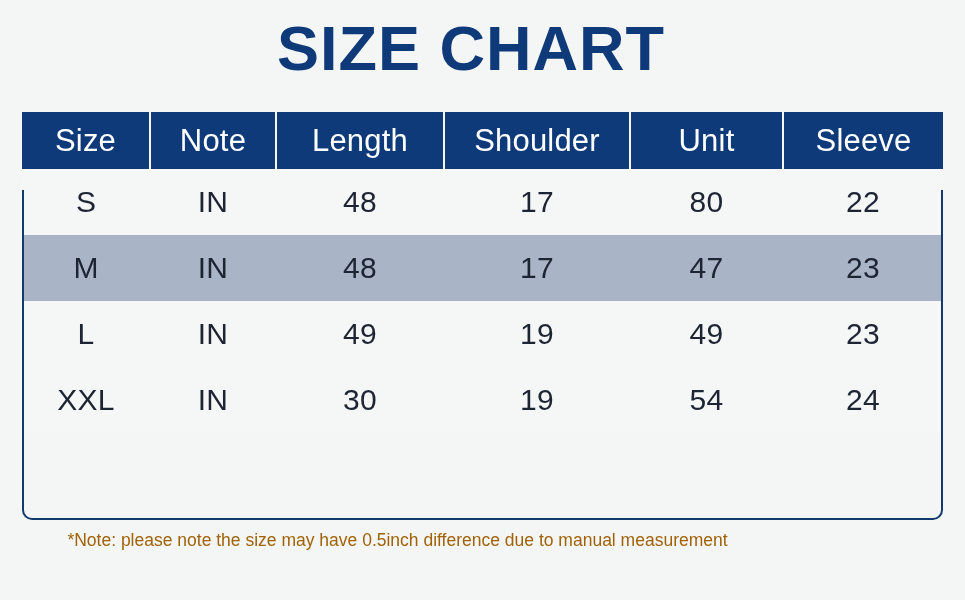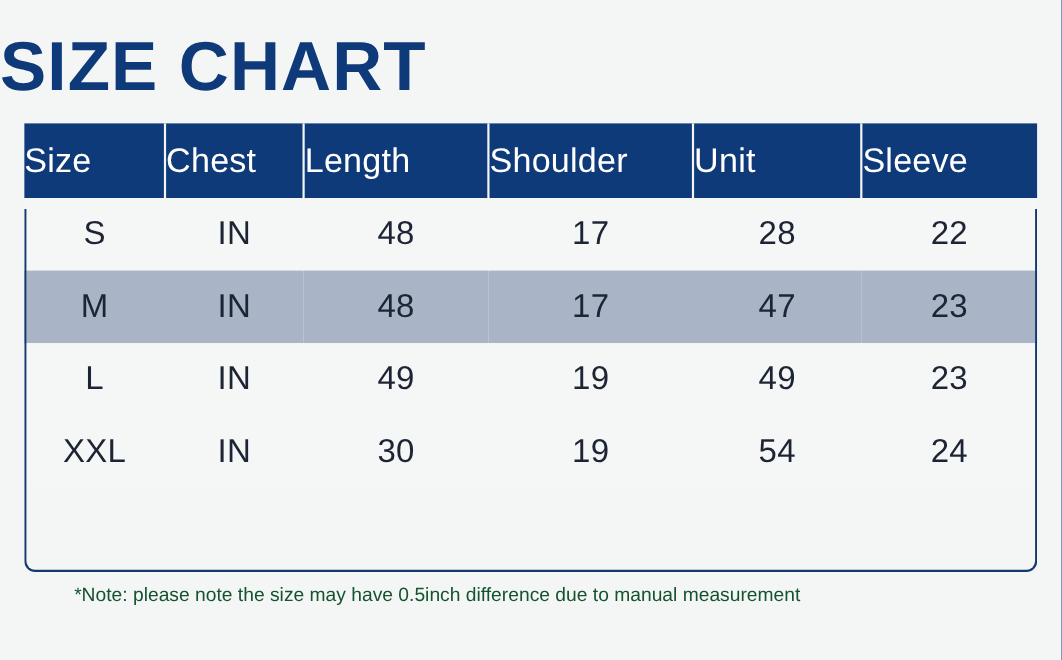--- a/index.html
+++ b/index.html
@@ -20,28 +20,28 @@
     height: 600px;
     box-sizing: border-box;
   }
 
   
   .chart-title {
     position: absolute;
     left: 0;
     top: 14px;
     width: 942px;
+    text-align: center;
     font-family: "Liberation Sans", sans-serif;
     font-size: 63px;
     font-weight: bold;
     letter-spacing: 1px;
     color: #0e3a79;
     line-height: 1.08;
     white-space: nowrap;
-    margin-top: 13px;
   }
 
   
   .table-wrap {
     position: absolute;
     left: 22px;
     top: 112px;
     width: 921px;
   }
 
@@ -58,22 +58,22 @@
   col.c-shoulder { width: 186px; }
   col.c-chest    { width: 153px; }
   col.c-sleeve   { width: 160px; }
 
   
   thead th {
     background: #0e3a79;
     color: #ffffff;
     font-size: 31px;
     font-weight: normal;
-    height: 68px;
-    text-align: left;
+    height: 57px;
+    text-align: center;
     vertical-align: middle;
     padding: 0;
     border-left: 2px solid #f4f6f6;
     border-right: 2px solid #f4f6f6;
     letter-spacing: 0.2px;
   }
   thead th.first { border-left: none; }
   thead th.last  { border-right: none; }
 
   
@@ -112,21 +112,21 @@
   }
 
   
   .note {
     position: absolute;
     left: 0;
     top: 530px;
     width: 795px;
     text-align: center;
     font-size: 17.5px;
-    color: #14532d;
+    color: #a16207;
     font-family: "Liberation Sans", sans-serif;
     white-space: nowrap;
   }
 </style>
 </head>
 <body>
 
 <div class="page">
 
   <div class="chart-title">SIZE CHART</div>
@@ -138,34 +138,34 @@
           <col class="c-size">
           <col class="c-unit">
           <col class="c-length">
           <col class="c-shoulder">
           <col class="c-chest">
           <col class="c-sleeve">
         </colgroup>
         <thead>
           <tr>
             <th class="first">Size</th>
-            <th>Chest</th>
+            <th>Note</th>
             <th>Length</th>
             <th>Shoulder</th>
             <th>Unit</th>
             <th class="last">Sleeve</th>
           </tr>
         </thead>
         <tbody>
           <tr class="odd">
             <td>S</td>
             <td>IN</td>
             <td>48</td>
             <td>17</td>
-            <td>28</td>
+            <td>80</td>
             <td>22</td>
           </tr>
           <tr class="even">
             <td>M</td>
             <td>IN</td>
             <td>48</td>
             <td>17</td>
             <td>47</td>
             <td>23</td>
           </tr>

